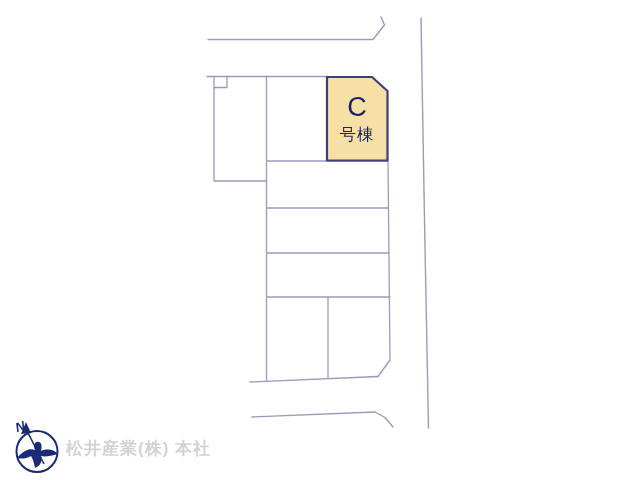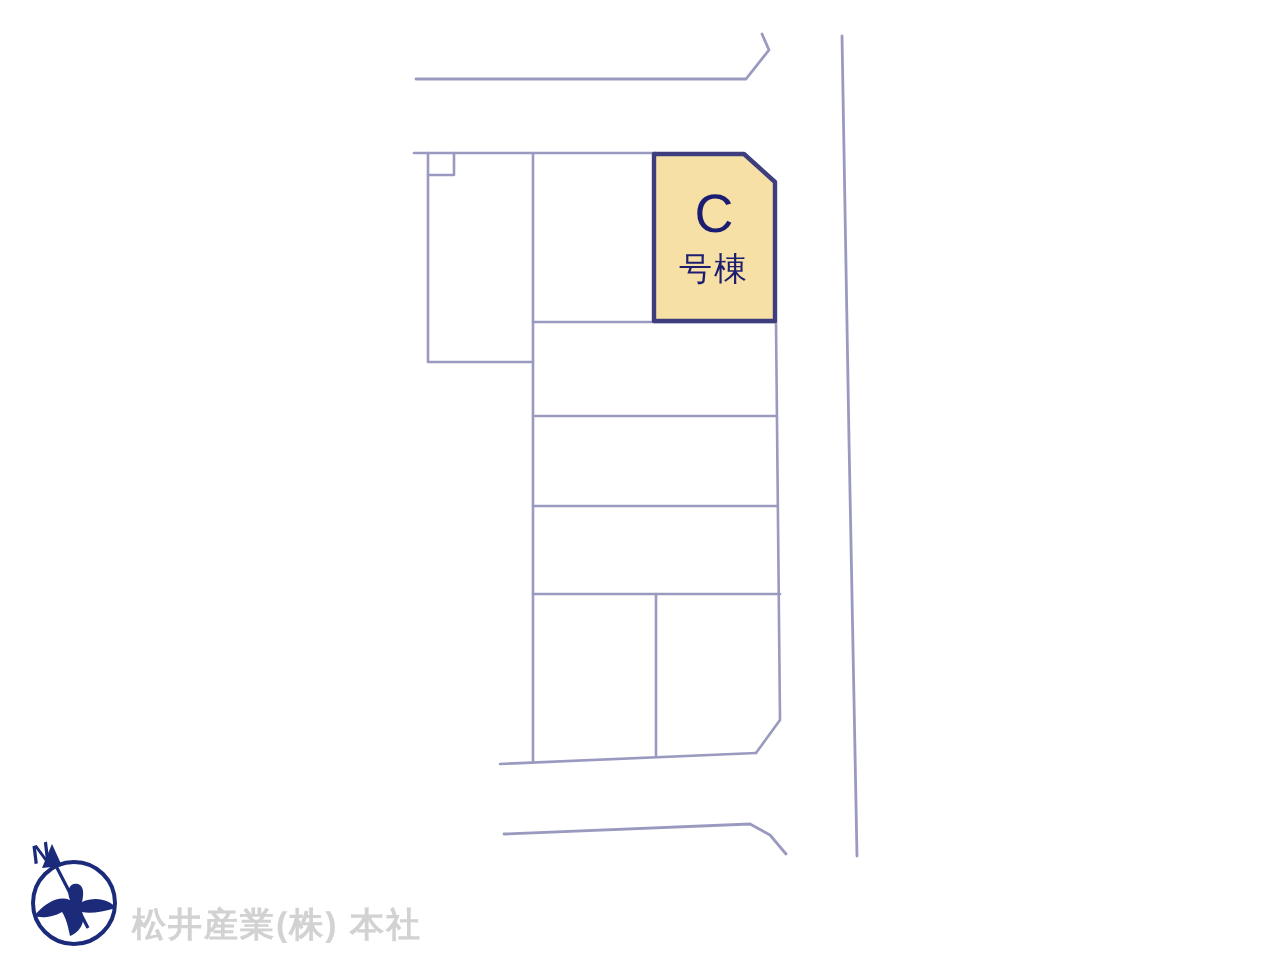--- a/index.html
+++ b/index.html
@@ -10,21 +10,21 @@
     overflow:hidden;
     font-family:"Liberation Sans", sans-serif;
   }
   .plan-svg{position:absolute;left:0;top:0;width:640px;height:480px;}
   .lot-label-c{
     font-family:"Liberation Sans", sans-serif;
     fill:#1c1c70;
   }
   .footer-watermark{
     position:absolute;
-    left:66px;top:451px;
+    left:66px;top:437px;
     font-size:17px;
     font-weight:700;
     letter-spacing:1px;
     color:#d2d2d2;
     text-shadow:1px 1px 0 #ffffff;
     white-space:nowrap;
     font-family:"Liberation Sans", sans-serif;
   }
 </style>
 </head>

